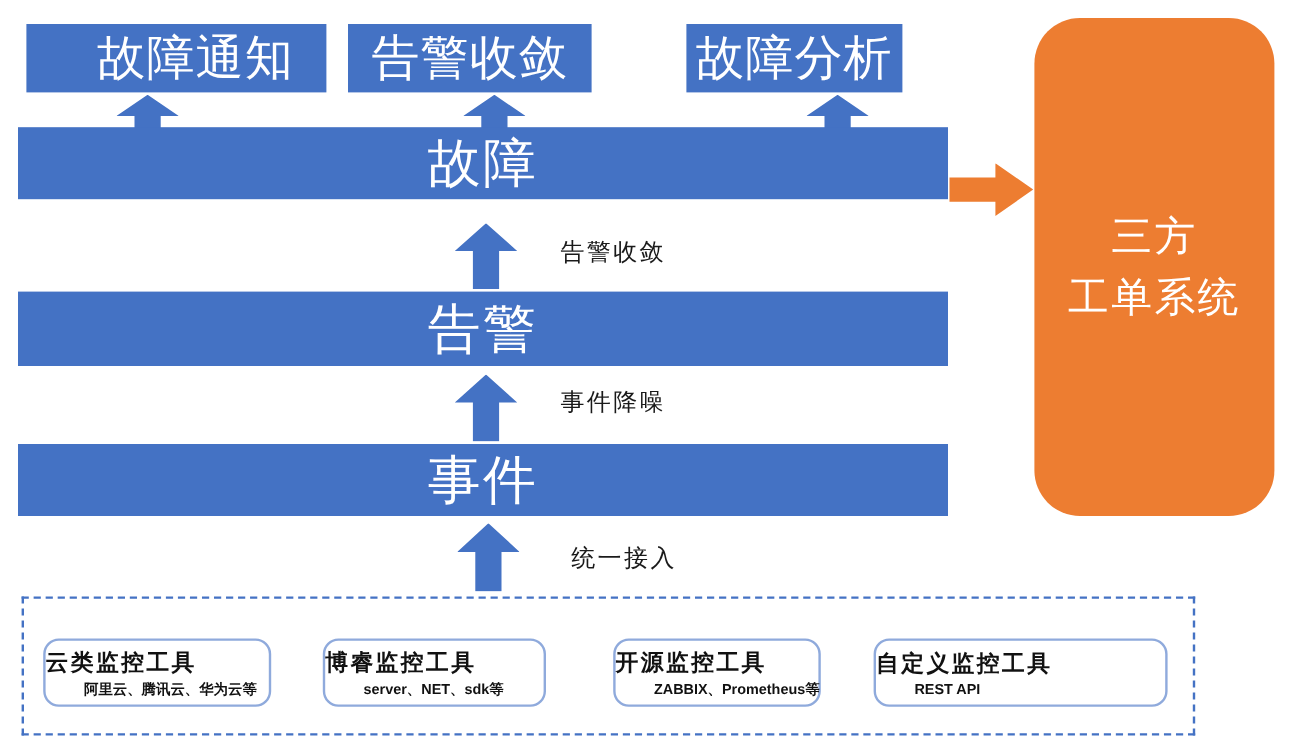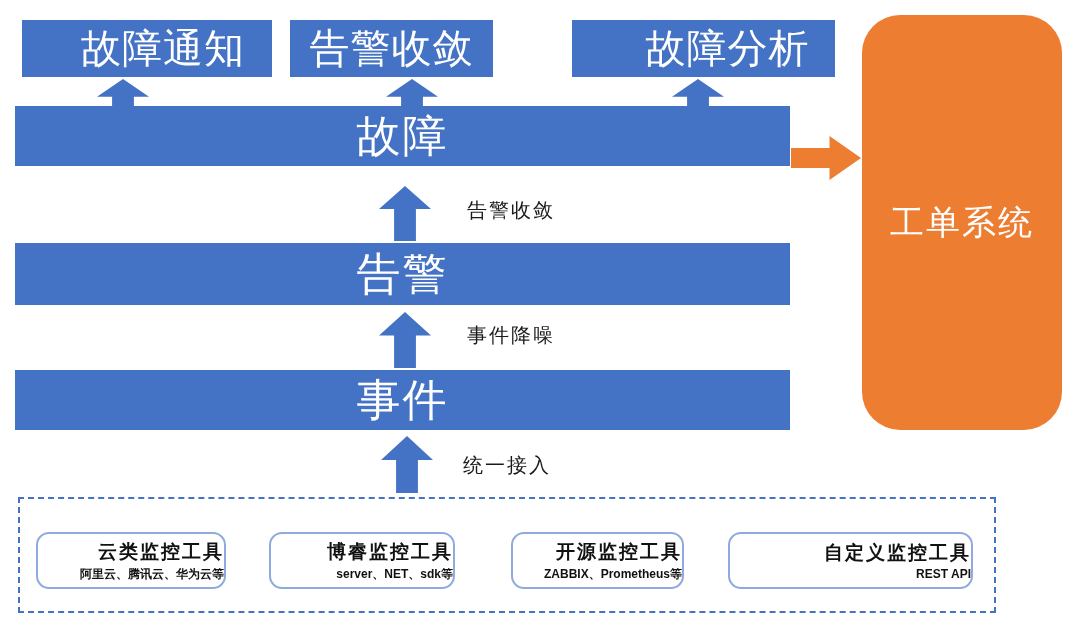--- a/index.html
+++ b/index.html
@@ -5,21 +5,21 @@
   html,body{margin:0;padding:0;background:#ffffff;}
   .canvas{position:relative;width:1080px;height:625px;background:#ffffff;overflow:hidden;
           font-family:"Liberation Sans",sans-serif;}
 
   
   .top-box{position:absolute;top:20px;height:57px;background:var(--blue);color:#fff;
            display:flex;align-items:center;justify-content:center;font-size:40px;font-weight:500;
            letter-spacing:1px;}
   #tb1{left:22px;width:218px;padding-left:32px;}
   #tb2{left:290px;width:203px;}
-  #tb3{left:572px;width:215px;padding-left:48px;}
+  #tb3{left:572px;width:180px;}
 
   
   .bar{position:absolute;left:15px;width:775px;background:var(--blue);color:#fff;
        display:flex;align-items:center;justify-content:center;font-size:44px;font-weight:500;
        letter-spacing:2px;}
   #bar-fault{top:106px;height:60px;}
   #bar-alert{top:243px;height:62px;}
   #bar-event{top:370px;height:60px;}
 
   
@@ -30,38 +30,38 @@
   #a-tb3{left:672px;top:79px;height:42px;}
   #a-mid1{left:379px;top:186px;height:55px;}
   #a-mid2{left:379px;top:312px;height:56px;}
   #a-mid3{left:381px;top:436px;height:57px;}
 
   
   .flow-label{position:absolute;font-size:20px;color:#1a1a1a;
               font-family:"Liberation Serif",serif;letter-spacing:2px;white-space:nowrap;margin-left:12px;}
   #fl1{left:455px;top:197px;}
   #fl2{left:455px;top:322px;}
-  #fl3{left:451px;top:452px;}
+  #fl3{left:464px;top:452px;}
 
   
   .side-box{position:absolute;left:862px;top:15px;width:200px;height:415px;background:var(--orange);
             border-radius:38px;color:#fff;display:flex;flex-direction:column;align-items:center;
             justify-content:center;font-size:34px;line-height:1.5;letter-spacing:2px;}
   .arrow-right{position:absolute;left:791px;top:136px;width:70px;height:44px;background:var(--orange);
             clip-path:polygon(0% 27%,55% 27%,55% 0%,100% 50%,55% 100%,55% 73%,0% 73%);}
 
   
   .tools-wrap{position:absolute;left:18px;top:497px;width:978px;height:116px;
               border:2px dashed var(--dashed_border);box-sizing:border-box;}
   .tool{position:absolute;top:33px;height:57px;background:#fff;border:2px solid var(--tool_border);
         border-radius:13px;box-sizing:border-box;display:flex;flex-direction:column;
-        align-items:flex-end;justify-content:center;}
+        align-items:flex-start;justify-content:center;}
   .tool-title{font-size:19px;font-weight:bold;color:#111;font-family:"Liberation Serif",serif;
               letter-spacing:2px;white-space:nowrap;}
-  .tool-sub{font-size:12px;font-weight:bold;color:#111;white-space:nowrap;margin-top:1px;}
+  .tool-sub{font-size:12px;font-weight:bold;color:#111;white-space:nowrap;margin-top:1px;padding-left:32px;}
   #tool1{left:16px;width:190px;}
   #tool2{left:249px;width:186px;}
   #tool3{left:491px;width:173px;}
   #tool4{left:708px;width:245px;}
 </style>
 </head>
 <body>
 
 <div class="canvas">
 
@@ -80,20 +80,21 @@
   <div class="arrow-up" id="a-mid1"></div>
   <div class="arrow-up" id="a-mid2"></div>
   <div class="arrow-up" id="a-mid3"></div>
 
   <div class="flow-label" id="fl1">告警收敛</div>
   <div class="flow-label" id="fl2">事件降噪</div>
   <div class="flow-label" id="fl3">统一接入</div>
 
   <div class="arrow-right"></div>
   <div class="side-box">
+    <span>三方</span>
     <span>工单系统</span>
   </div>
 
   <div class="tools-wrap">
     <div class="tool" id="tool1">
       <div class="tool-title">云类监控工具</div>
       <div class="tool-sub">阿里云、腾讯云、华为云等</div>
     </div>
     <div class="tool" id="tool2">
       <div class="tool-title">博睿监控工具</div>

